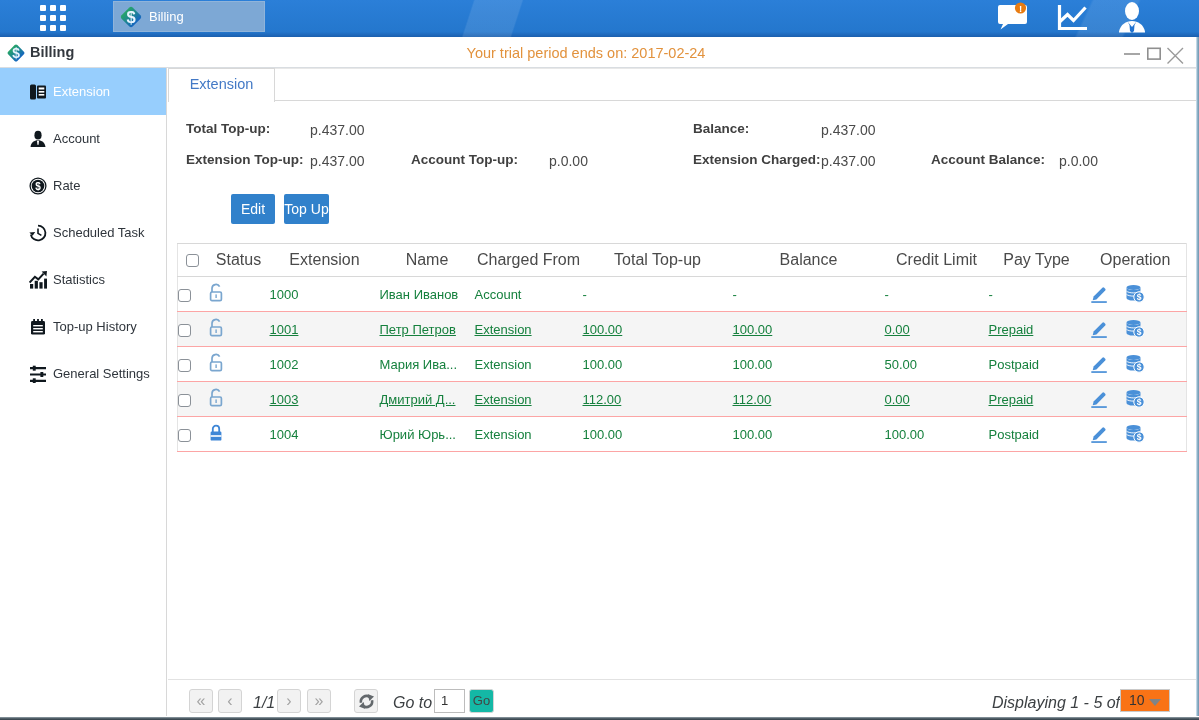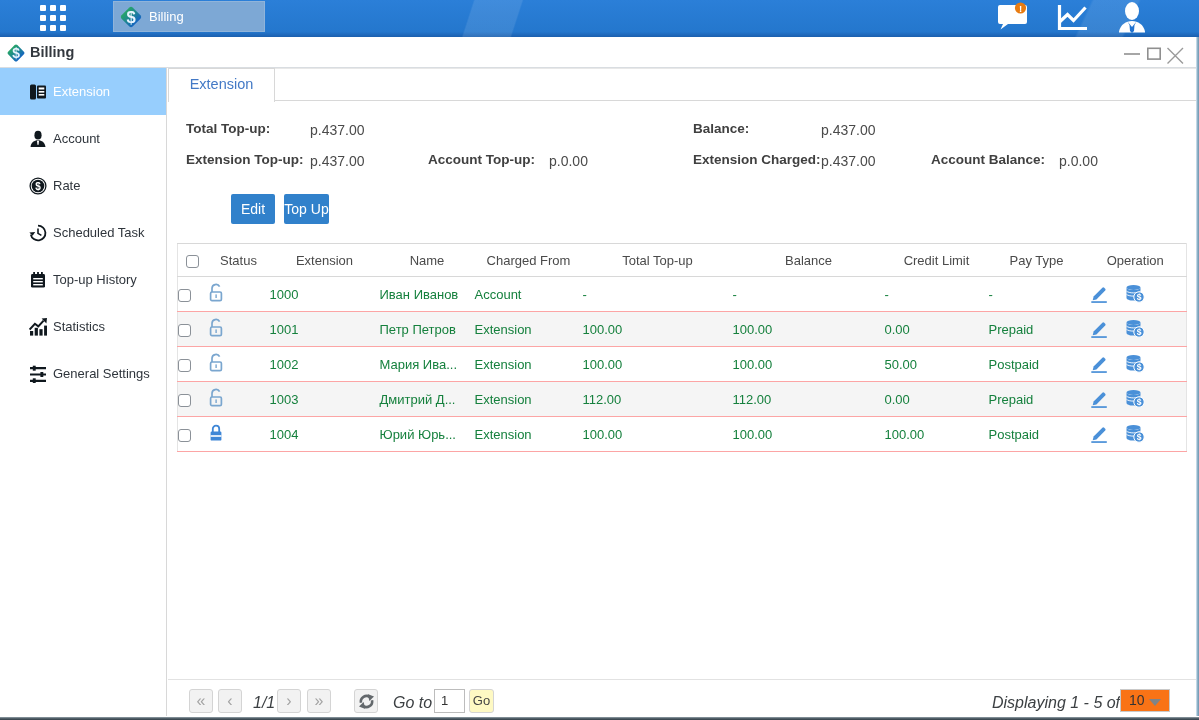--- a/index.html
+++ b/index.html
@@ -45,34 +45,34 @@
 
 .stats { position:absolute; left:0; top:33px; width:972px; height:120px; font-size:13.5px; }
 .lbl { position:absolute; font-weight:bold; color:#404040; }
 .val { position:absolute; color:#4a4a4a; font-size:14px; }
 
 .btn { position:absolute; top:126px; height:30px; background:#3181cb; color:#fff; font-size:14px;
   border-radius:2px; text-align:center; line-height:30px;margin-left:45px; }
 
 
 #tbl { position:absolute; left:9px; top:175px; width:1009px; border-collapse:collapse; table-layout:fixed; }
-#tbl th { height:33px; font-size:13px; font-weight:normal; color:#4a4a4a; border-top:1px solid #d8d8d8; border-bottom:1px solid #d8d8d8; text-align:center; }
+#tbl th { height:33px; font-size:16px; font-weight:normal; color:#4a4a4a; border-top:1px solid #d8d8d8; border-bottom:1px solid #d8d8d8; text-align:center; }
 #tbl td { height:35px; font-size:13px; color:#15803d; text-align:left; border-bottom:1px solid #fca5a5; }
-#tbl tr.alt td { background:#f5f5f5; }
+#tbl tr.alt td { background:#f5f5f5;text-decoration:underline; }
 #tbl td:first-child, #tbl th:first-child { border-left:1px solid #e4e4e4; }
 #tbl td:last-child, #tbl th:last-child { border-right:1px solid #e4e4e4; }
 .cb { display:inline-block; width:13px; height:13px; border:1px solid #8b9198; border-radius:3px; background:#fff; vertical-align:middle; }
 
 
 #paging { position:absolute; left:168px; top:679px; width:1028px; height:37px; background:#fff; border-top:1px solid #e2e2e2; }
 .pbtn { position:absolute; top:9px; width:24px; height:24px; background:#f2f2f2; border:1px solid #d4d4d4; border-radius:3px;
   color:#a3a3a3; text-align:center; line-height:21px; font-size:16px; }
 #paging .ptext { position:absolute; top:14px; font-size:16px; color:#3c4043;font-style:italic; }
 .goinput { position:absolute; left:266px; top:9px; width:31px; height:24px; border:1px solid #bcbcbc; font-size:13px; text-align:left; padding-left:6px; line-height:22px; color:#333; background:#fff;}
-.gobtn { position:absolute; left:301px; top:9px; width:25px; height:24px; background:#fef9c3; border:1px solid #d4d4d4; border-radius:3px; font-size:13px; color:#444; text-align:center; line-height:22px; }
+.gobtn { position:absolute; left:301px; top:9px; width:25px; height:24px; background:#14b8a6; border:1px solid #d4d4d4; border-radius:3px; font-size:13px; color:#444; text-align:center; line-height:22px; }
 .dd { position:absolute; left:952px; top:9px; width:50px; height:23px; border:1px solid #c9c9c9; background:#f97316; }
 .dd .num { position:absolute; left:8px; top:2px; font-size:14px; color:#333; }
 .dd .tri { position:absolute; right:8px; top:9px; width:0; height:0; border-left:6px solid transparent; border-right:6px solid transparent; border-top:7px solid #808487; }
 
 #rightedge { position:absolute; right:0; top:37px; width:3px; height:679px; background:linear-gradient(90deg,#dcebf6,#8fb2c8,#6f94ad); }
 #bottombar { position:absolute; left:0; top:717px; width:1199px; height:3px; background:linear-gradient(180deg,#95a2aa,#44525b 60%,#37434b); }
 </style>
 </head>
 <body>
 <div id="page">
@@ -123,20 +123,21 @@
       </svg>
     </div>
   </div>
 
   <div id="titlebar">
     <svg width="20" height="20" viewBox="0 0 26 26" style="position:absolute;left:6px;top:6px">
       <rect x="4.5" y="4.5" width="17" height="17" rx="2.5" fill="url(#dg)" transform="rotate(45 13 13)"></rect>
       <text x="13" y="19.5" font-size="18" font-weight="bold" fill="#e8f4ff" text-anchor="middle" font-family="Liberation Sans">$</text>
     </svg>
     <div class="bt">Billing</div>
+    <div class="trial">Your trial period ends on: 2017-02-24</div>
     <div class="winbtns">
       <svg width="99" height="31" viewBox="0 0 99 31">
         <rect x="24" y="16" width="16" height="2" fill="#a6a6a6"></rect>
         <rect x="47.8" y="11.3" width="12.4" height="10.8" fill="none" stroke="#8f8f8f" stroke-width="1.6"></rect>
         <path d="M67.5 11 L83 26.5 M83 11 L67.5 26.5" stroke="#9a9a9a" stroke-width="1.4"></path>
       </svg>
     </div>
   </div>
 
   <div id="sidebar">
@@ -166,46 +167,46 @@
         </svg>
         <span class="txt">Rate</span>
       </div>
     <div class="sitem">
         <svg width="18" height="18" viewBox="0 0 18 18">
           <path d="M9 1.6 a7.4 7.4 0 1 1 -7.2 9" fill="none" stroke="#10181e" stroke-width="1.8"></path>
           <path d="M0.4 8.4 l3.2 3.4 2.6-3.8 z" fill="#10181e"></path>
           <path d="M9 4.6 v4.8 l3.4 2" fill="none" stroke="#10181e" stroke-width="1.6"></path>
         </svg>
         <span class="txt">Scheduled Task</span>
+      </div>
+    <div class="sitem">
+        <svg width="18" height="18" viewBox="0 0 18 18">
+          <rect x="1" y="13" width="3.2" height="4.6" fill="#10181e"></rect>
+          <rect x="5.7" y="9.8" width="3.2" height="7.8" fill="#10181e"></rect>
+          <rect x="10.4" y="11.2" width="3.2" height="6.4" fill="#10181e"></rect>
+          <rect x="15.1" y="7.6" width="3.2" height="10" fill="#10181e"></rect>
+          <path d="M0.6 11.5 L5.9 5.8 9.3 8.4 14.6 2.6" fill="none" stroke="#10181e" stroke-width="2"></path>
+          <path d="M12.6 0.4 L18 0 17.4 5.4 z" fill="#10181e"></path>
+        </svg>
+        <span class="txt">Statistics</span>
       </div>
     <div class="sitem">
         <svg width="18" height="18" viewBox="0 0 18 18">
           <rect x="2" y="3" width="14" height="13.6" rx="1.4" fill="#10181e"></rect>
           <rect x="4.2" y="1" width="1.8" height="3.4" fill="#10181e"></rect>
           <rect x="8.1" y="1" width="1.8" height="3.4" fill="#10181e"></rect>
           <rect x="12" y="1" width="1.8" height="3.4" fill="#10181e"></rect>
           <rect x="4.2" y="7" width="9.6" height="1.4" fill="#fff"></rect>
           <rect x="4.2" y="10" width="9.6" height="1.4" fill="#fff"></rect>
           <rect x="4.2" y="13" width="9.6" height="1.4" fill="#fff"></rect>
         </svg>
         <span class="txt">Top-up History</span>
       </div>
     <div class="sitem">
         <svg width="18" height="18" viewBox="0 0 18 18">
-          <rect x="1" y="13" width="3.2" height="4.6" fill="#10181e"></rect>
-          <rect x="5.7" y="9.8" width="3.2" height="7.8" fill="#10181e"></rect>
-          <rect x="10.4" y="11.2" width="3.2" height="6.4" fill="#10181e"></rect>
-          <rect x="15.1" y="7.6" width="3.2" height="10" fill="#10181e"></rect>
-          <path d="M0.6 11.5 L5.9 5.8 9.3 8.4 14.6 2.6" fill="none" stroke="#10181e" stroke-width="2"></path>
-          <path d="M12.6 0.4 L18 0 17.4 5.4 z" fill="#10181e"></path>
-        </svg>
-        <span class="txt">Statistics</span>
-      </div>
-    <div class="sitem">
-        <svg width="18" height="18" viewBox="0 0 18 18">
           <path d="M1 3.2 h16 M1 9.5 h16 M1 15.8 h16" stroke="#10181e" stroke-width="2.2"></path>
           <rect x="3.8" y="0.7" width="2.9" height="5" fill="#10181e"></rect>
           <rect x="11.4" y="7" width="2.9" height="5" fill="#10181e"></rect>
           <rect x="3.8" y="13.3" width="2.9" height="5" fill="#10181e"></rect>
         </svg>
         <span class="txt">General Settings</span>
       </div>
   </div>
 
   <div id="content">
@@ -215,21 +216,21 @@
     </div>
 
     <div class="stats">
       <div class="lbl" style="left:18px;top:20px">Total Top-up:</div>
       <div class="val" style="left:142px;top:21px">p.437.00</div>
       <div class="lbl" style="left:525px;top:20px">Balance:</div>
       <div class="val" style="left:653px;top:21px">p.437.00</div>
 
       <div class="lbl" style="left:18px;top:51px">Extension Top-up:</div>
       <div class="val" style="left:142px;top:52px">p.437.00</div>
-      <div class="lbl" style="left:260px;top:51px">Account Top-up:</div>
+      <div class="lbl" style="left:243px;top:51px">Account Top-up:</div>
       <div class="val" style="left:381px;top:52px">p.0.00</div>
       <div class="lbl" style="left:525px;top:51px">Extension Charged:</div>
       <div class="val" style="left:653px;top:52px">p.437.00</div>
       <div class="lbl" style="left:763px;top:51px">Account Balance:</div>
       <div class="val" style="left:891px;top:52px">p.0.00</div>
     </div>
 
     <div class="btn" style="left:18px;width:44px">Edit</div>
     <div class="btn" style="left:71px;width:45px">Top Up</div>
 

